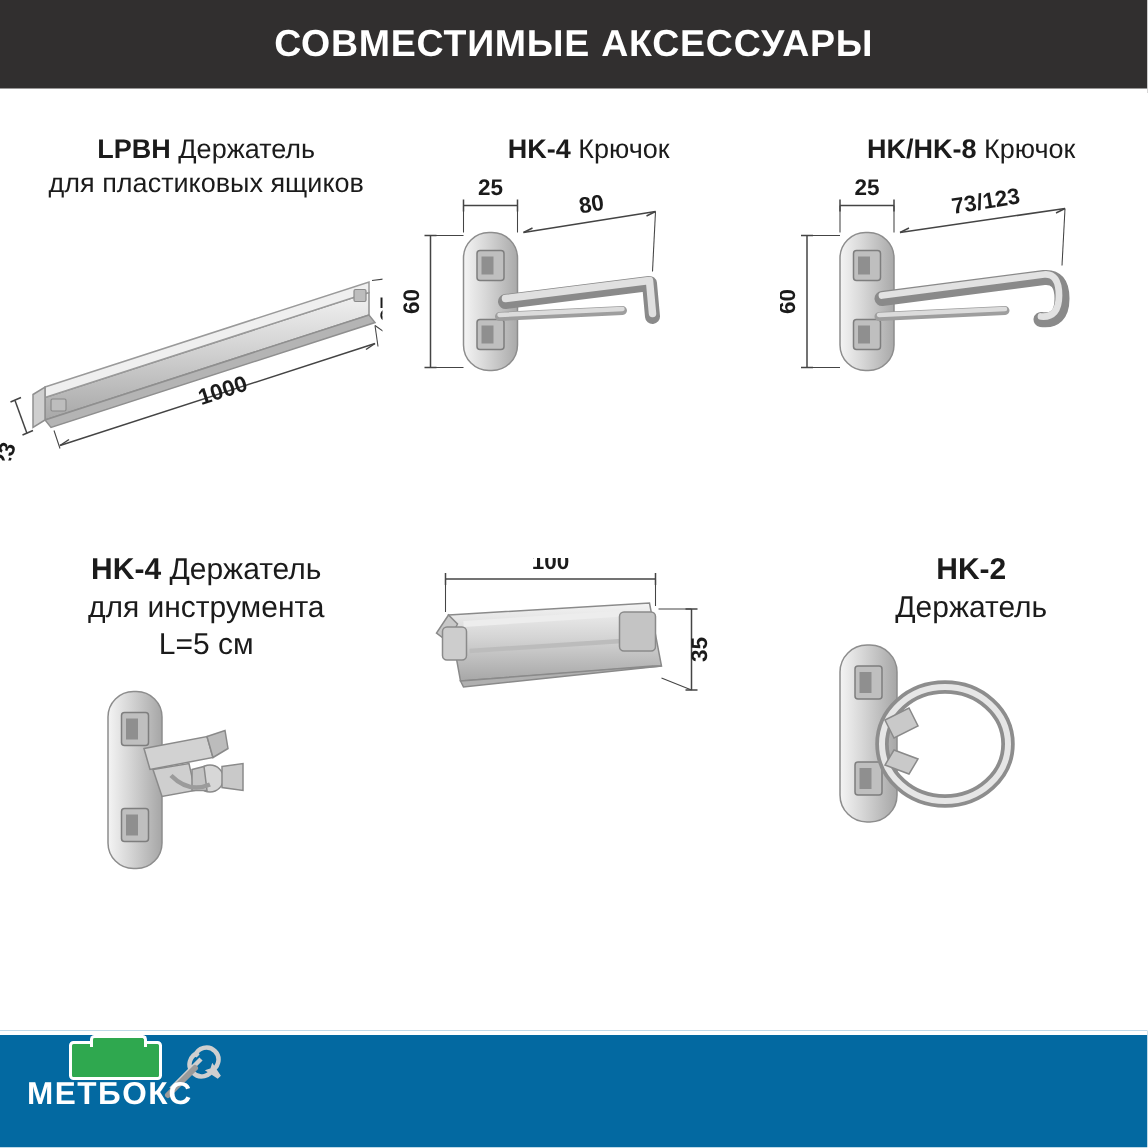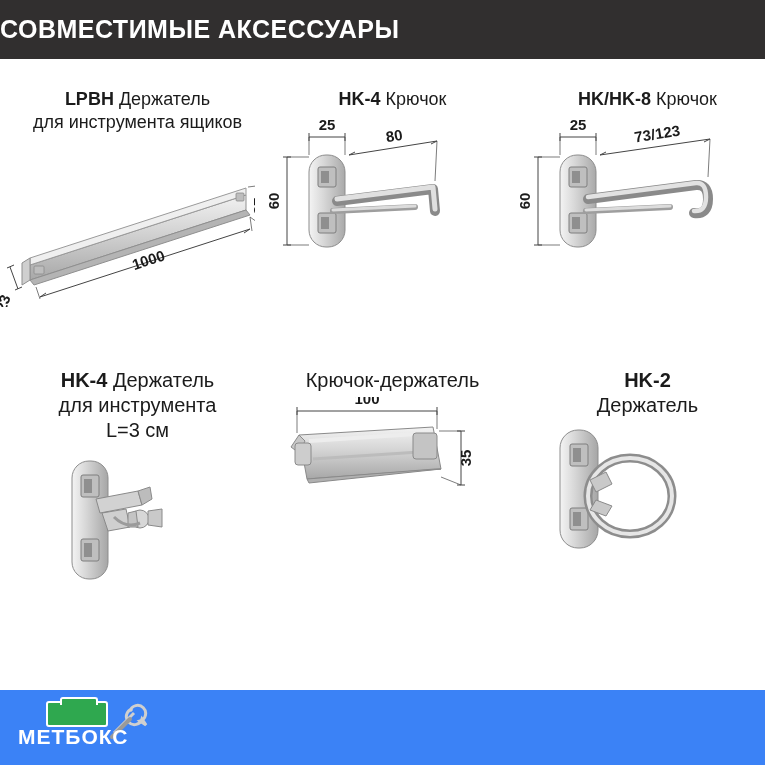--- a/index.html
+++ b/index.html
@@ -10,21 +10,21 @@
     overflow: hidden;
     position: relative;
   }
   
   .header {
     width: 765px;
     height: 62px;
     background: #312f2f;
     display: flex;
     align-items: center;
-    justify-content: flex-start;
+    justify-content: center;
     border-bottom: 3px solid #ffffff;
   }
   .header-title {
     color: #ffffff;
     font-size: 25px;
     font-weight: bold;
     letter-spacing: 0.5px;
     text-transform: uppercase;
   }
   
@@ -59,24 +59,23 @@
     height: 170px;
     margin-top: 4px;
     font-weight: bold;
   }
   .fig svg { display: block; margin: 0 auto; }
   
   .footer {
     position: absolute;
     left: 0; bottom: 0;
     width: 765px; height: 78px;
-    background: #3b82f6;
+    background: #0369a1;
     border-top: 3px solid #ffffff;
     display: flex;
-    align-items: center;
   }
   .logo {
     margin-left: 12px;
     width: 150px;
     height: 62px;
     position: relative;
   }
   .logo-text {
     position: absolute;
     left: 6px; top: 28px;
@@ -118,21 +117,21 @@
 
 <div class="content">
   <div class="grid">
 
     <div class="cell">
       <div class="caption">
         <span class="ln">
           <span class="code">LPBH</span>
           <span>Держатель</span>
         </span>
-        <span class="ln">для инструмента ящиков</span>
+        <span class="ln">для пластиковых ящиков</span>
       </div>
       <div class="fig">
         <svg width="255" height="170" viewBox="0 0 255 170">
           <defs>
             <linearGradient id="gmL" x1="0" y1="0" x2="0" y2="1">
               <stop offset="0%" stop-color="#f2f2f2"></stop>
               <stop offset="45%" stop-color="#d2d2d2"></stop>
               <stop offset="100%" stop-color="#a8a8a8"></stop>
             </linearGradient>
           </defs>
@@ -275,21 +274,21 @@
       </div>
     </div>
 
     <div class="cell">
       <div class="caption cap-big">
         <span class="ln">
           <span class="code">HK-4</span>
           <span>Держатель</span>
         </span>
         <span class="ln">для инструмента</span>
-        <span class="ln">L=3 см</span>
+        <span class="ln">L=5 см</span>
       </div>
       <div class="fig">
         <svg width="235" height="160" viewBox="0 0 235 160">
           <defs>
             <linearGradient id="gm4" x1="0" y1="0" x2="1" y2="0">
               <stop offset="0%" stop-color="#f4f4f4"></stop>
               <stop offset="40%" stop-color="#d6d6d6"></stop>
               <stop offset="100%" stop-color="#a6a6a6"></stop>
             </linearGradient>
           </defs>
@@ -307,21 +306,20 @@
           <circle cx="130" cy="72" r="9" fill="#d7d7d7" stroke="#8a8a8a" stroke-width="1"></circle>
           <path d="M118 66 L126 64 L128 80 L118 80 Z" fill="#c4c4c4" stroke="#8a8a8a" stroke-width="1"></path>
           <path d="M138 64 L152 62 L152 80 L138 78 Z" fill="#c9c9c9" stroke="#8a8a8a" stroke-width="1"></path>
           <path d="M104 70 q12 12 26 6" fill="none" stroke="#9b9b9b" stroke-width="3"></path>
         </svg>
       </div>
     </div>
 
     <div class="cell">
       <div class="caption cap-big">
-        <span class="ln">Крючок-держатель</span>
       </div>
       <div class="fig">
         <svg width="235" height="160" viewBox="0 0 235 160">
           <defs>
             <linearGradient id="gm5" x1="0" y1="0" x2="0" y2="1">
               <stop offset="0%" stop-color="#f3f3f3"></stop>
               <stop offset="45%" stop-color="#d4d4d4"></stop>
               <stop offset="100%" stop-color="#a7a7a7"></stop>
             </linearGradient>
           </defs>

